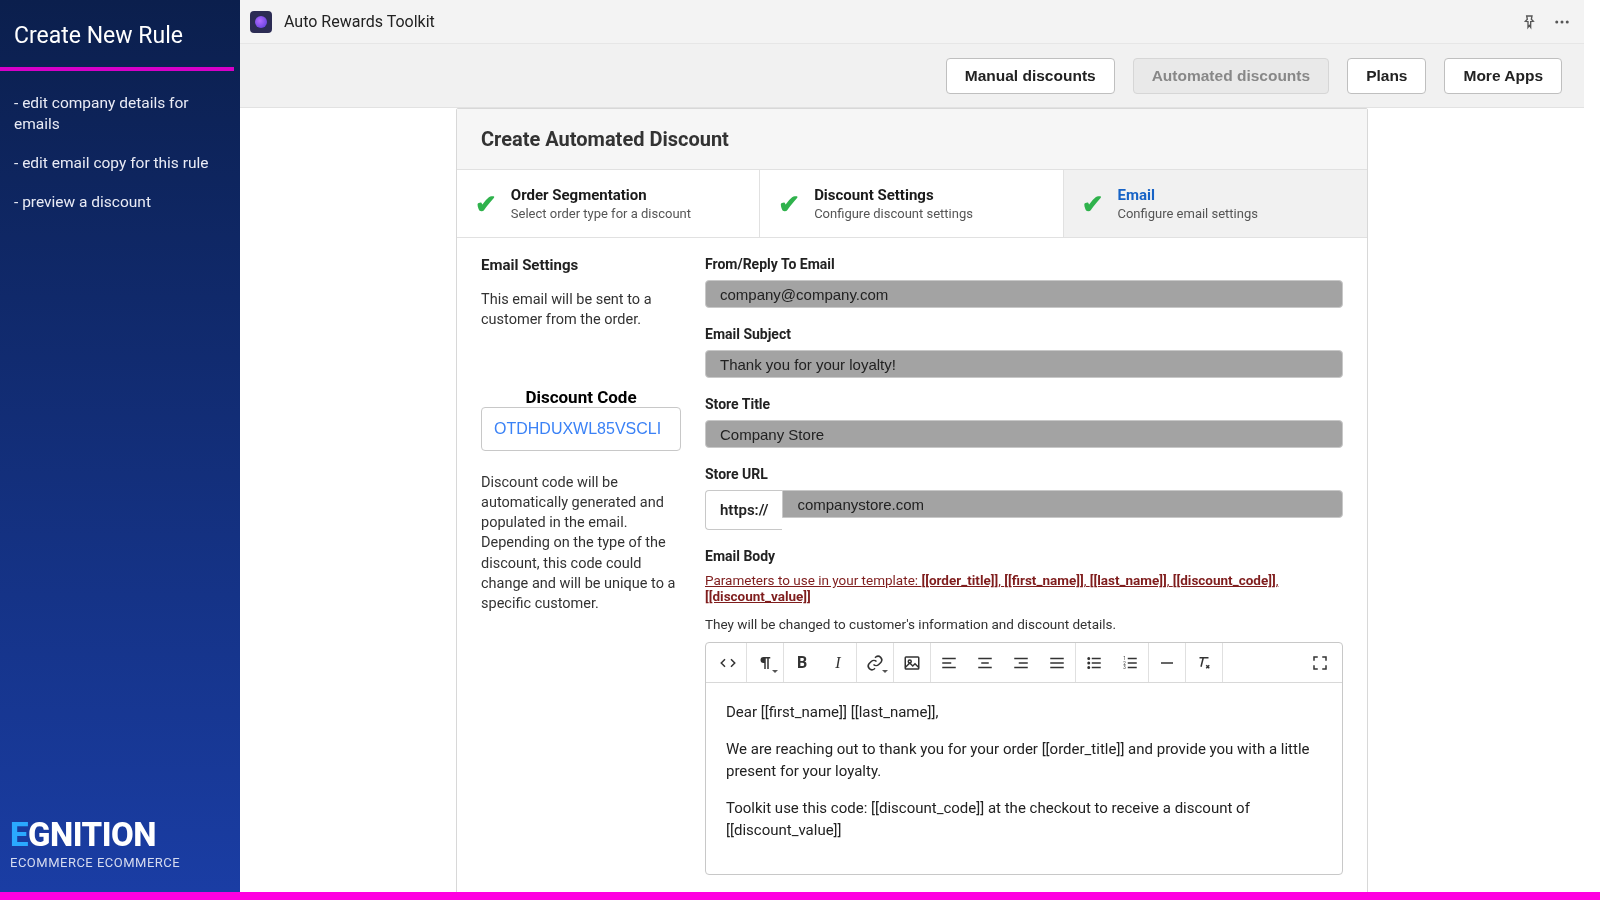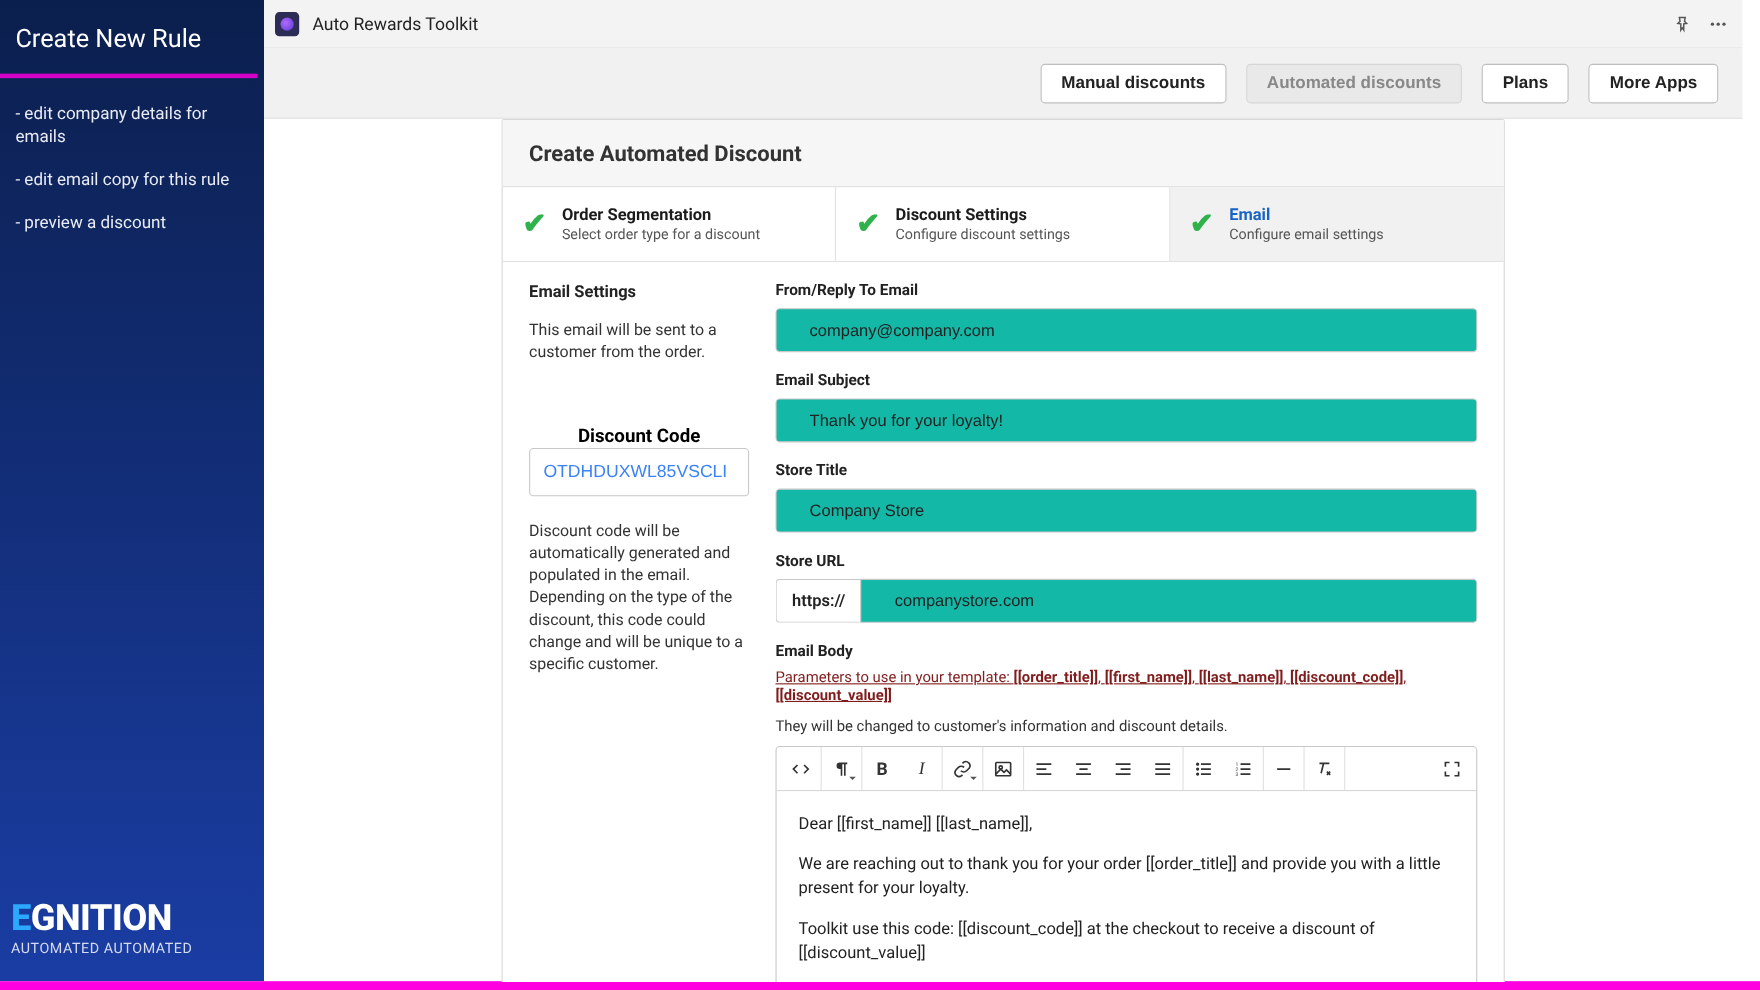--- a/index.html
+++ b/index.html
@@ -49,21 +49,21 @@
 .leftcol .h { font-size: 15px; font-weight: 700; color: #222; }
 .leftcol .p { font-size: 14.5px; color: #333; line-height: 1.4; margin-top: 16px; }
 .leftcol .sub { margin-top: 56px; }
 .leftcol .sub .dc-title { font-size: 17px; font-weight: 700; text-align:center; }
 .leftcol .dc-code { width: 100%; height: 44px; border: 1px solid #c8c8c8; border-radius: 4px; padding: 0 12px; font-size: 16px; font-weight: 500; color: #3b82f6; }
 .leftcol .dc-note { font-size: 14.5px; color: #333; line-height: 1.4; margin-top: 22px; }
 
 .rightcol { flex:1; }
 .field-label { font-size: 14px; font-weight: 700; color: #222; margin-bottom: 8px; }
 .field-label:not(:first-child) { margin-top: 18px; }
-.input { width: 100%; height: 40px; border: 1px solid #c8c8c8; border-radius: 4px; padding: 0 30px; font-size: 15px; color: #222; background:#14b8a6; }
+.input { width: 100%; height: 28px; border: 1px solid #c8c8c8; border-radius: 4px; padding: 0 14px; font-size: 15px; color: #222; background:#a3a3a3; }
 .input-group { display:flex; }
 .input-group .addon { height:40px; border:1px solid #c8c8c8; border-right:none; border-radius:4px 0 0 4px; padding: 0 14px; display:flex; align-items:center; background:#fff; font-size:15px; font-weight:600; color:#222; }
 .input-group .input { border-radius: 0 4px 4px 0; }
 
 .email-body-note { font-size: 13.5px; color: #7f1d1d; margin-bottom: 12px; text-decoration: underline; }
 .email-body-note .param { font-weight: 700; }
 .email-body-note2 { font-size: 13.5px; color: #333; margin-bottom: 10px; }
 
 .editor { border: 1px solid #c8c8c8; border-radius: 4px; }
 .editor-toolbar { height: 40px; border-bottom: 1px solid #d8d8d8; display:flex; align-items:center; padding: 0 4px; }
@@ -80,21 +80,21 @@
 <div class="sidebar">
   <div class="title">Create New Rule</div>
   <div class="title-underline"></div>
   <div class="nav">
     <div class="nav-item">- edit company details for emails</div>
     <div class="nav-item">- edit email copy for this rule</div>
     <div class="nav-item">- preview a discount</div>
   </div>
   <div class="brand">
     <div class="logo"><span class="e">E</span><span class="rest">GNITION</span></div>
-    <div class="tag">AUTOMATED AUTOMATED</div>
+    <div class="tag">ECOMMERCE ECOMMERCE</div>
   </div>
 </div>
 
 <div class="main">
   <div class="topbar">
     <span class="app-icon">
         <span class="app-icon-inner"></span>
       </span>
     <span class="app-name">Auto Rewards Toolkit</span>
     <span class="spacer"></span>

